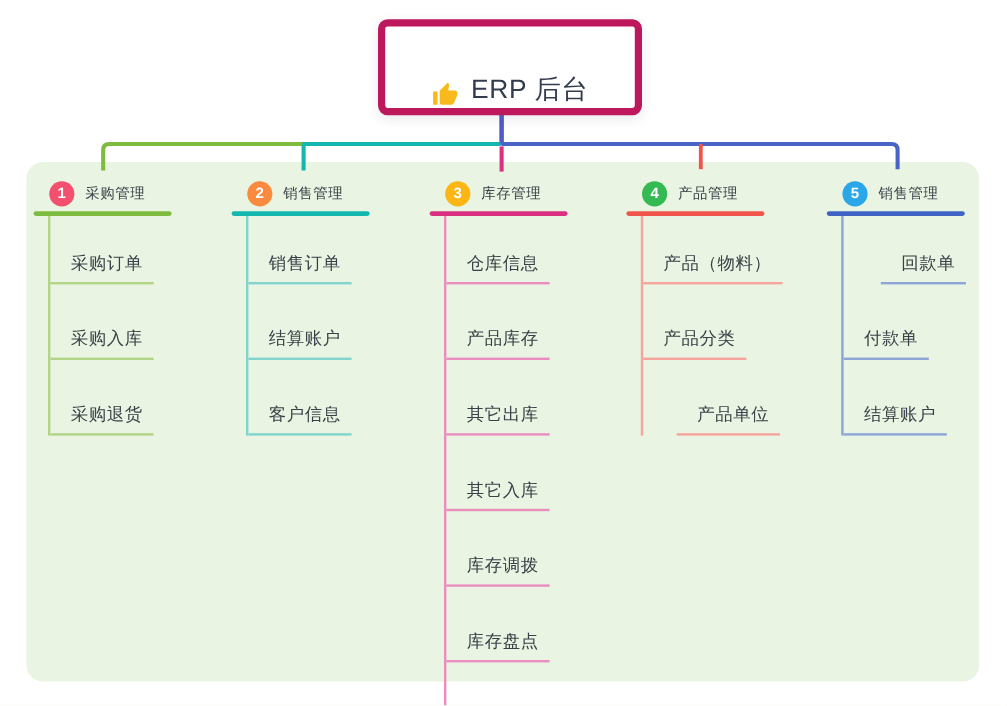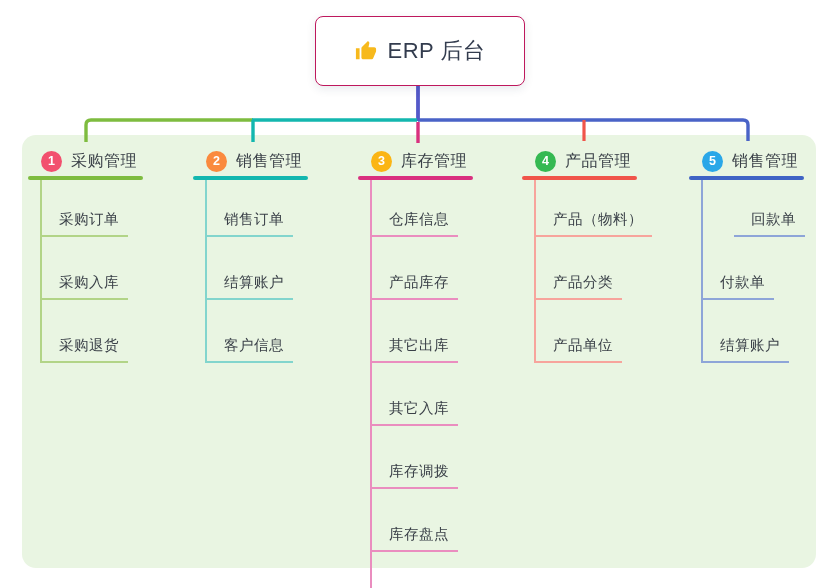--- a/index.html
+++ b/index.html
@@ -1,27 +1,27 @@
 <!DOCTYPE html>
 <html><head>
 <meta charset="utf-8">
 <style>
   html,body{margin:0;padding:0;background:#ffffff;font-family:"Liberation Sans","DejaVu Sans",sans-serif;}
   #stage{position:relative;width:839px;height:588px;background:#ffffff;overflow:hidden;}
   #panel{position:absolute;left:22px;top:135px;width:794px;height:433px;border-radius:14px;}
   #connectors{position:absolute;left:0;top:0;width:839px;height:588px;pointer-events:none;}
   #root-node{position:absolute;left:315px;top:16px;width:208px;height:68px;background:#ffffff;
-    border:1px solid #be185d;border-radius:8px;box-shadow:0 3px 10px rgba(30,45,80,0.10);
-    display:flex;align-items:center;justify-content:center;gap:11px;cursor:default;}
+    border:6px solid #be185d;border-radius:8px;box-shadow:0 3px 10px rgba(30,45,80,0.10);
+    display:flex;align-items:flex-end;justify-content:center;gap:11px;cursor:default;}
   #root-label{font-size:22px;color:#333c4e;font-weight:500;letter-spacing:0.5px;}
   .branch{position:absolute;top:149px;}
   .branch-header{display:flex;align-items:center;gap:9px;padding-left:13px;height:24px;}
   .badge{width:21px;height:21px;border-radius:50%;color:#fff;font-size:12.5px;font-weight:600;
     display:flex;align-items:center;justify-content:center;flex:0 0 auto;}
-  .branch-label{font-size:16px;color:#3a4048;font-weight:500;letter-spacing:0.5px;white-space:nowrap;}
+  .branch-label{font-size:12px;color:#3a4048;font-weight:500;letter-spacing:0.5px;white-space:nowrap;}
   .branch-underline{width:115px;height:3.5px;margin-top:3px;border-radius:2px;}
   ul.children{list-style:none;margin:0 0 0 12px;padding:0;border-left:2px solid;}
   li.child{height:55px;display:flex;align-items:flex-end;width:max-content;border-bottom:2px solid;
     padding:0 9px 6px 17px;font-size:14.5px;color:#3a4048;white-space:nowrap;letter-spacing:0.5px;}
   li.child:first-child{height:49px;}
 </style>
 </head>
 <body>
 
 <div id="stage">
@@ -86,21 +86,21 @@
       </div>
       <div class="branch" style="left: 522px;">
         <div class="branch-header">
           <span class="badge" style="background: rgb(53, 185, 82);">4</span>
           <span class="branch-label">产品管理</span>
         </div>
         <div class="branch-underline" style="background: rgb(240, 84, 74);"></div>
         <ul class="children" style="border-left-color: rgb(247, 164, 156);">
           <li class="child" style="border-bottom-color: rgb(247, 164, 156);">产品（物料）</li>
           <li class="child" style="border-bottom-color: rgb(247, 164, 156);">产品分类</li>
-          <li class="child" style="border-bottom-color: rgb(247, 164, 156);">产品单位</li>
+          <li class="child" style="border-bottom-color: rgb(247, 164, 156); margin-left: 28px;">产品单位</li>
         </ul>
       </div>
       <div class="branch" style="left: 689px;">
         <div class="branch-header">
           <span class="badge" style="background: rgb(42, 167, 232);">5</span>
           <span class="branch-label">销售管理</span>
         </div>
         <div class="branch-underline" style="background: rgb(63, 99, 197);"></div>
         <ul class="children" style="border-left-color: rgb(142, 165, 216);">
           <li class="child" style="border-bottom-color: rgb(142, 165, 216); margin-left: 31px;">回款单</li>

